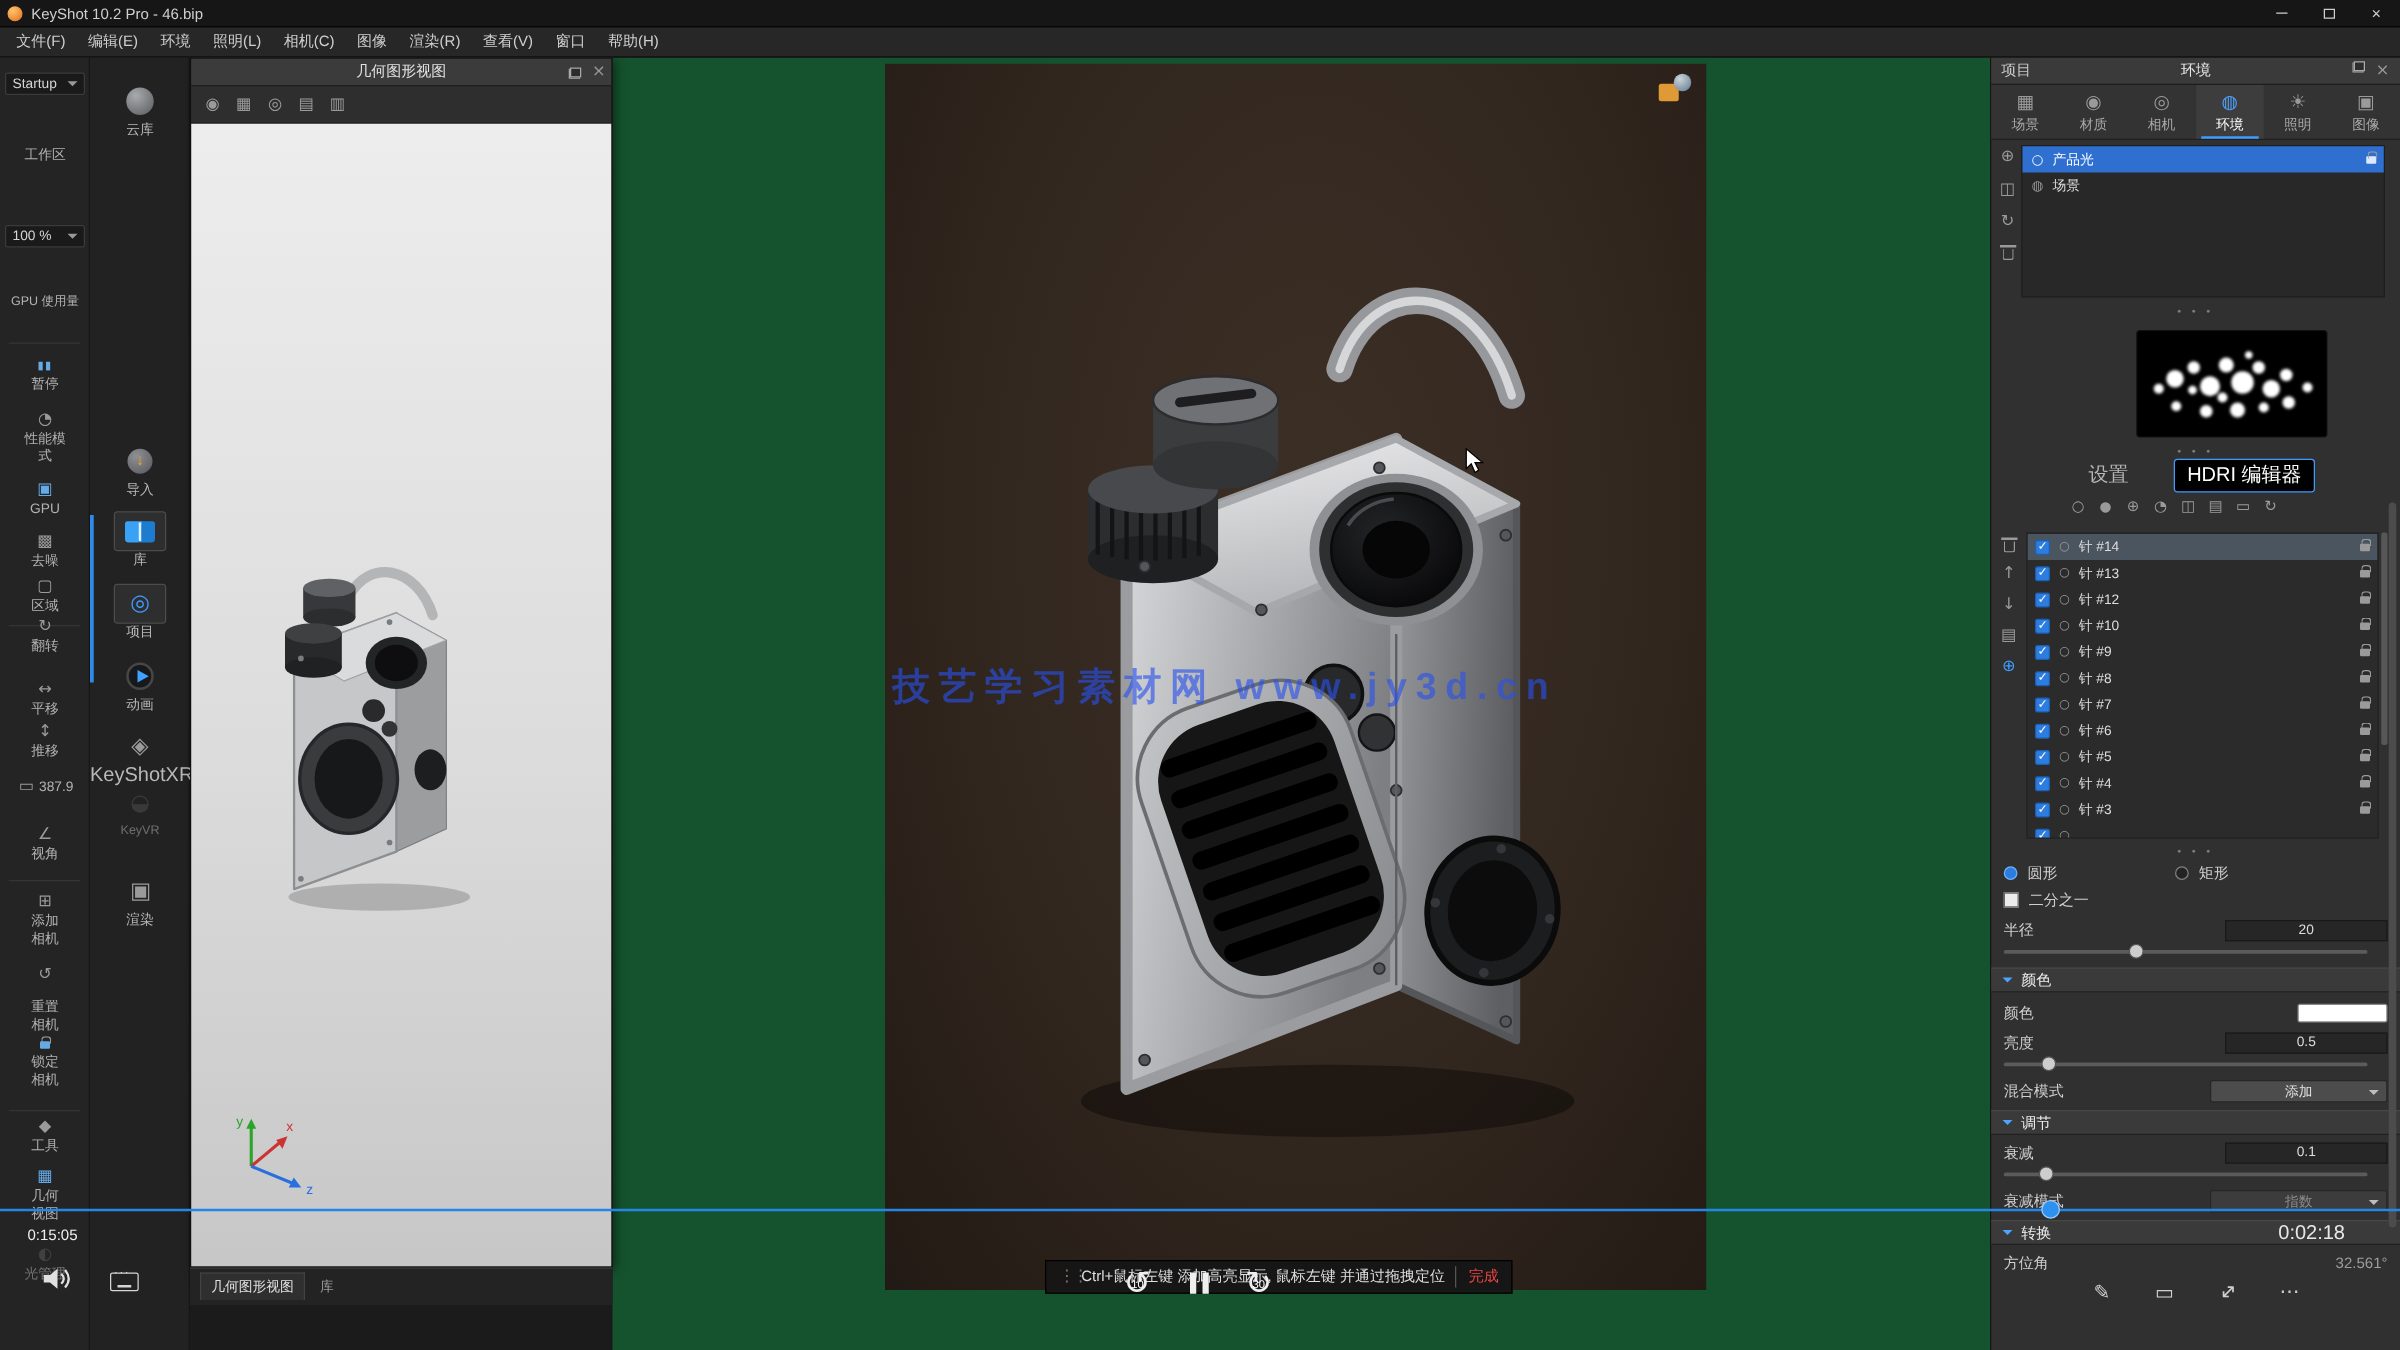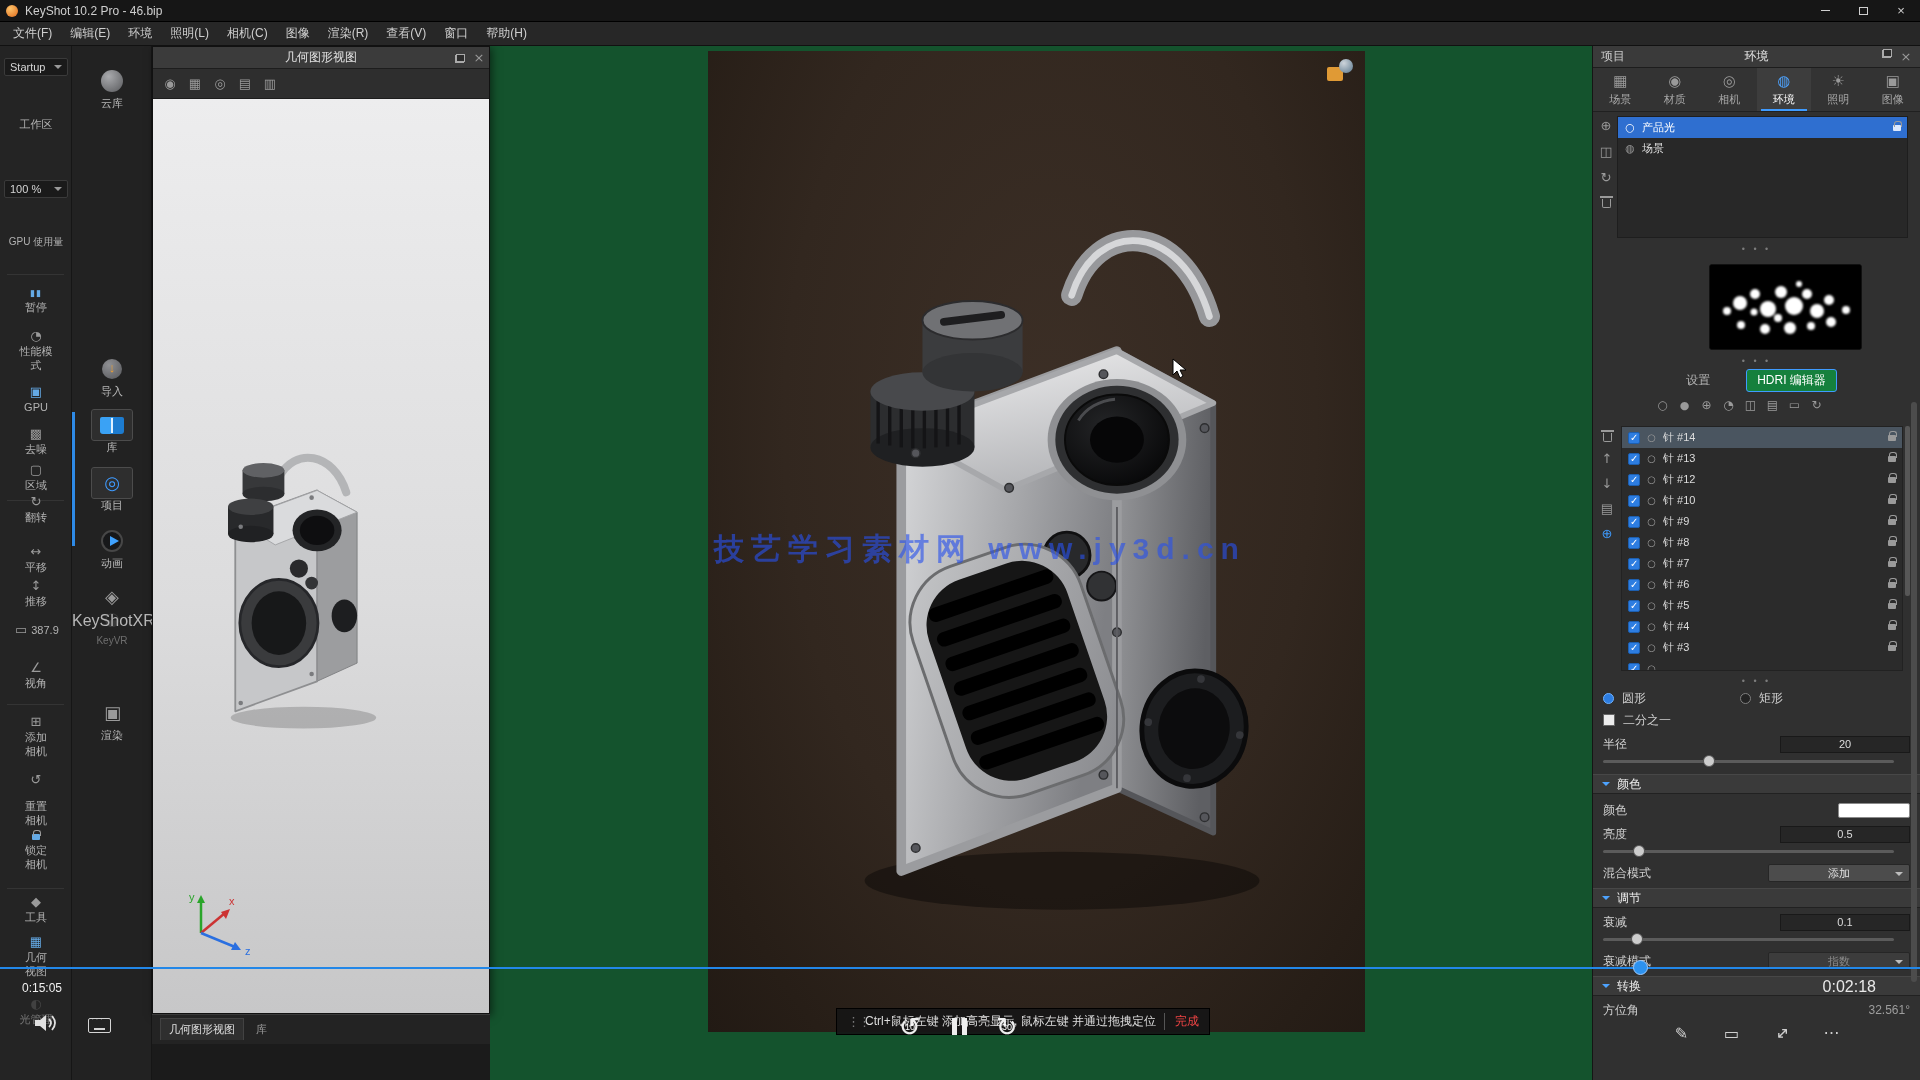--- a/index.html
+++ b/index.html
@@ -147,22 +147,22 @@
 .rp-tab.on .ic{color:#4da3ff}
 .rp-tab.on::after{content:"";position:absolute;left:4px;right:4px;bottom:0;height:2px;background:#3f9bff}
 .env-strip{position:absolute;left:2px;top:72px;width:22px;display:flex;flex-direction:column;gap:10px;align-items:center}
 .env-list{position:absolute;left:24px;top:70px;right:12px;height:122px;background:#282828;border:1px solid #1e1e1e}
 .env-row{height:21px;display:flex;align-items:center;gap:6px;padding:0 6px;color:#ddd;font-size:11px}
 .env-row .ic{font-size:11px;width:12px}
 .env-row.sel{background:#2f6fd0;color:#fff}
 .env-row .lk{margin-left:auto}
 .hdri-thumb{position:absolute;left:116px;top:218px;width:153px;height:86px;border-radius:3px;overflow:hidden;background:#000;border:1px solid #111}
 .ed-tabs{position:absolute;left:0;right:0;top:322px;height:24px;display:flex;justify-content:center;gap:26px;align-items:center}
-.ed-tab{color:#b5b5b5;font-size:12px;padding:2px 10px}
-.ed-tab.on{color:#fff;background:#15803d;border:1px solid #3f9bff;border-radius:3px}
+.ed-tab{color:#b5b5b5;font-size:16px;padding:2px 10px}
+.ed-tab.on{color:#fff;background:#000000;border:1px solid #3f9bff;border-radius:3px}
 .pin-toolbar{position:absolute;left:62px;top:352px;display:flex;gap:7px}
 .pin-toolbar .ic{width:15px;height:15px;line-height:15px;font-size:12px;border-radius:50%}
 .pin-strip{position:absolute;left:2px;top:384px;width:24px;display:flex;flex-direction:column;gap:9px;align-items:center}
 .pin-list{position:absolute;left:28px;top:380px;width:282px;height:245px;overflow:hidden;background:#2b2b2b;border:1px solid #222}
 .pin-row{height:21px;display:flex;align-items:center;gap:6px;padding:0 6px;font-size:11px;color:#ddd}
 .pin-row.sel{background:#4a5560}
 .pin-row .ic{font-size:10px;width:11px;height:14px;line-height:14px}
 .pin-row .lk{margin-left:auto}
 .pin-scroll{position:absolute;left:312px;top:380px;width:5px;height:170px;background:#575757;border-radius:2px}
 .rp-row{position:absolute;left:0;right:0;display:flex;align-items:center;padding:0 10px;gap:8px;color:#cfcfcf;font-size:12px}
@@ -316,21 +316,21 @@
         <span class="s2box">
           <span class="ic g-target"></span>
         </span>
       </span><span>项目</span></div>
   <div class="s2item" style="top:482px"><span class="s2icon">
         <span class="play-ic"></span>
       </span><span>动画</span></div>
   <div class="s2item" style="top:538px"><span class="s2icon">
         <span class="ic g-xr" style="font-size:18px"></span>
       </span><span style="font-size:16px">KeyShotXR</span></div>
-  <div class="s2item" style="top:560px;opacity:.5"><span class="s2icon">
+  <div class="s2item" style="top:584px;opacity:.5"><span class="s2icon">
         <span class="ic g-vrr" style="font-size:18px"></span>
       </span><span style="font-size:10px">KeyVR</span></div>
   <div class="s2item" style="top:654px"><span class="s2icon">
         <span class="ic g-render" style="font-size:18px"></span>
       </span><span>渲染</span></div>
 </div>
 
 <div class="gpanel">
   <div class="gp-title">
     <span>几何图形视图</span>

